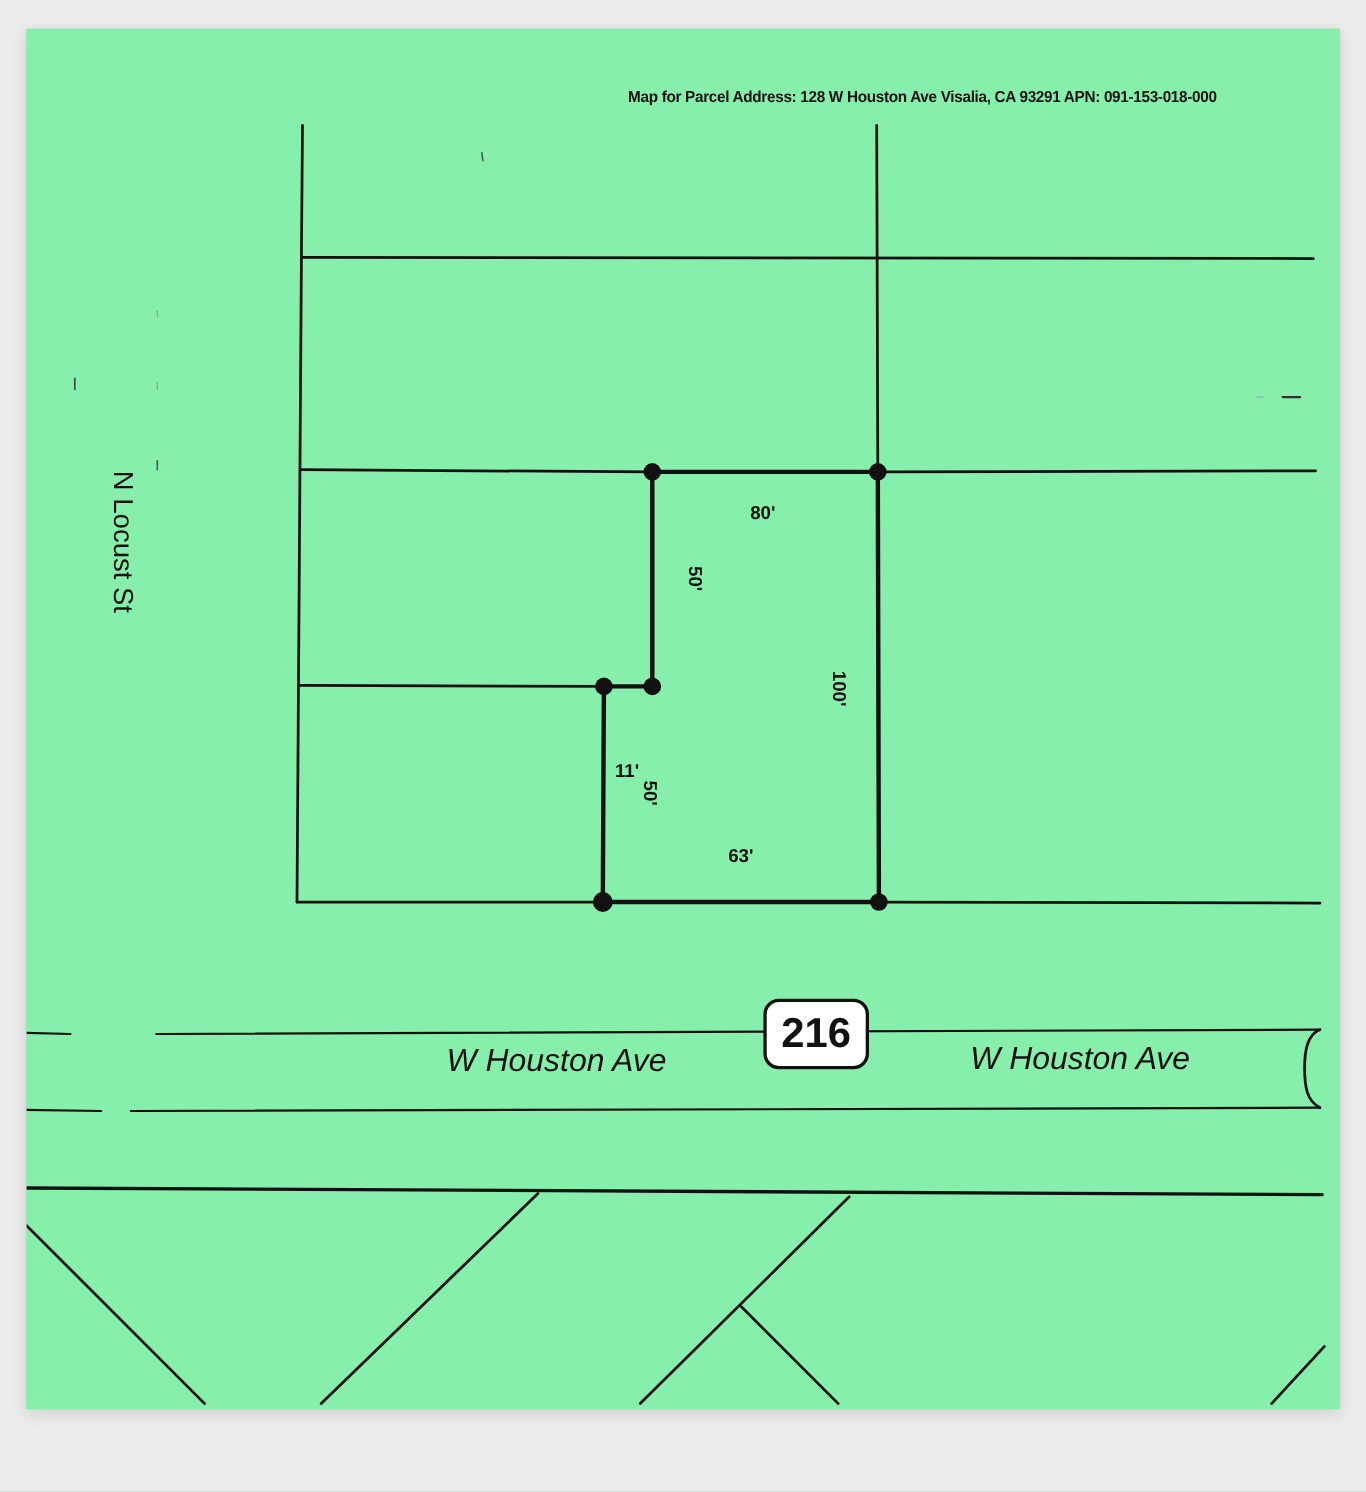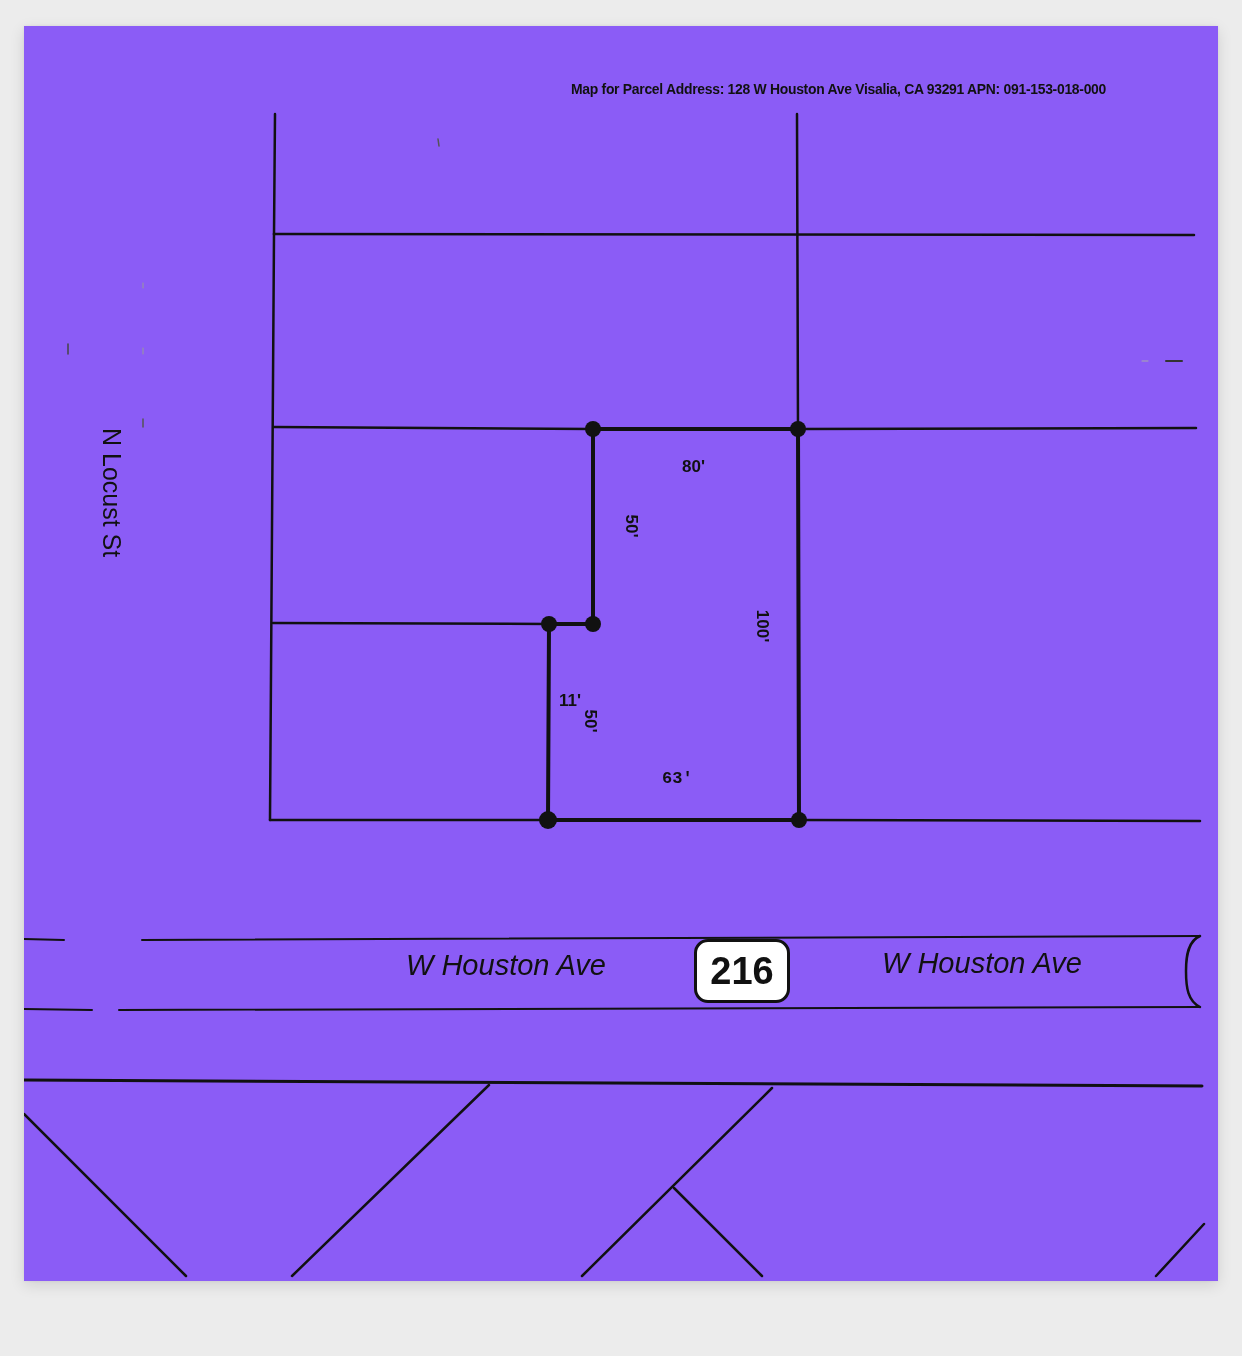--- a/index.html
+++ b/index.html
@@ -7,21 +7,21 @@
     width: 1242px; height: 1356px;
     background: #ececec;
     position: relative;
     overflow: hidden;
     font-family: "Liberation Sans", sans-serif;
   }
   .page {
     position: absolute;
     left: 24px; top: 26px;
     width: 1194px; height: 1255px;
-    background: #8b5cf6;
+    background: #86efac;
     box-shadow: 0 4px 14px rgba(0,0,0,0.12), 0 0 3px rgba(0,0,0,0.06);
     overflow: hidden;
   }
   .map-title {
     position: absolute;
     left: 547px; top: 55px;
     font-size: 14.5px;
     font-weight: bold;
     color: #111;
     letter-spacing: -0.3px;
@@ -42,21 +42,21 @@
   .street-vertical {
     position: absolute;
     font-size: 25px;
     color: #111;
     white-space: nowrap;
     transform: rotate(90deg);
     transform-origin: left top;
   }
   .route-shield {
     position: absolute;
-    left: 670px; top: 913px;
+    left: 670px; top: 882px;
     width: 96px; height: 64px;
     border: 3px solid #111;
     border-radius: 14px;
     box-sizing: border-box;
     display: flex; align-items: center; justify-content: center;
     font-size: 38px; font-weight: bold;
     color: #111;
     background: #fff;
   }
   .dim {
@@ -128,21 +128,21 @@
 
   <div class="map-title">Map for Parcel Address: 128 W Houston Ave Visalia, CA 93291 APN: 091-153-018-000</div>
 
   <div class="street-vertical" style="left: 102px; top: 402px;">N Locust St</div>
 
   <div class="dim" style="left: 658px; top: 431px;">80'</div>
   <div class="dim rot" style="left: 596px; top: 490px;">50'</div>
   <div class="dim rot" style="left: 722px; top: 590px;">100'</div>
   <div class="dim" style="left: 535px; top: 625px; margin-top: 40px;">11'</div>
   <div class="dim rot" style="left: 555px; top: 685px;">50'</div>
-  <div class="dim" style="left: 638px; top: 743px; font-family: Liberation Mono, monospace;">63'</div>
+  <div class="dim" style="left: 638px; top: 743px;">63'</div>
 
   <div class="street-label" style="left: 382px; top: 923px;">W Houston Ave</div>
   <div class="route-shield">
     <span>216</span>
   </div>
   <div class="street-label" style="left: 858px; top: 921px;">W Houston Ave</div>
 
 </div>
 
 </body></html>

